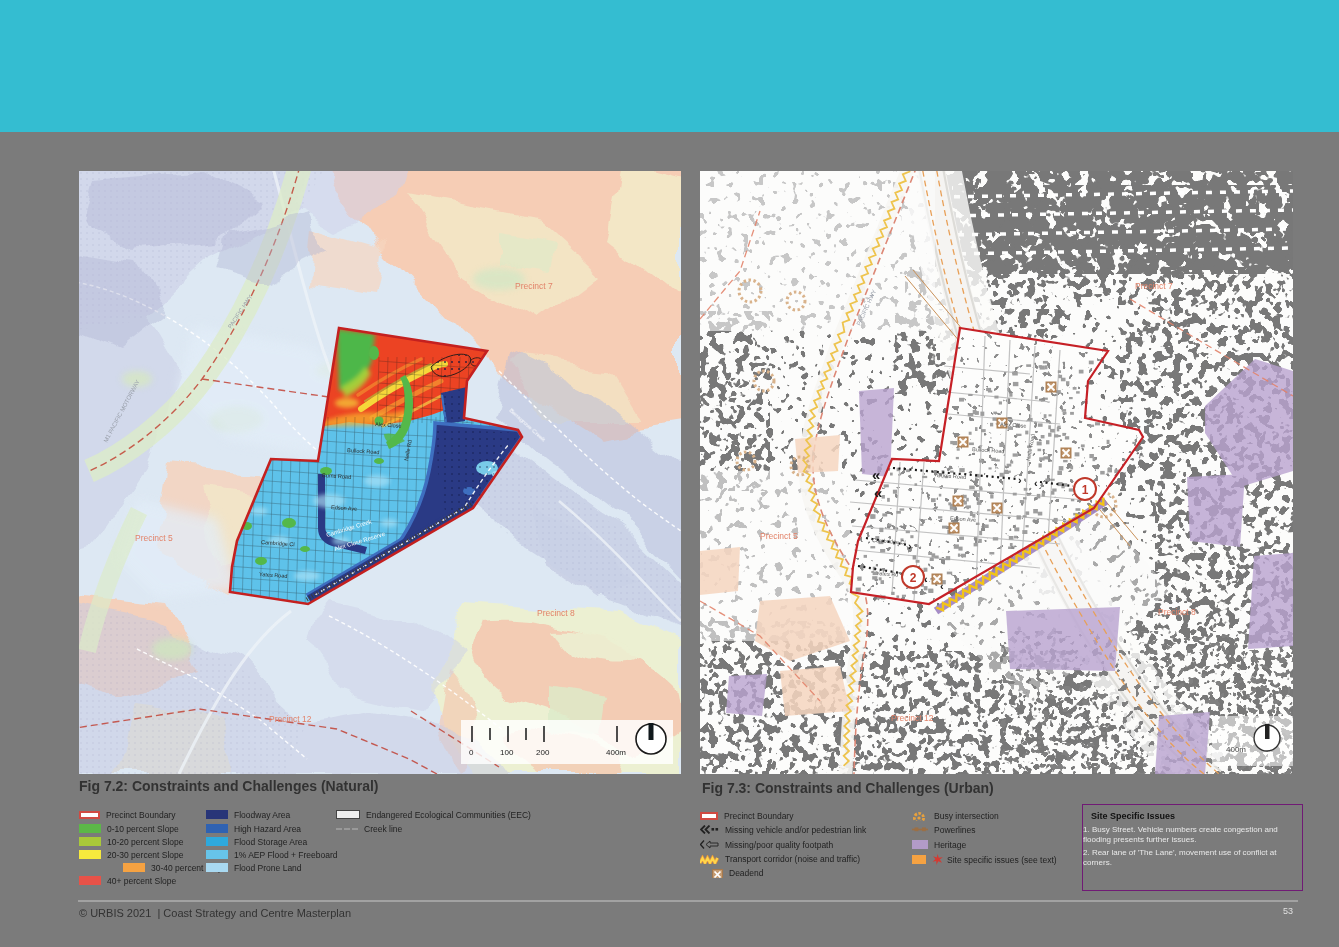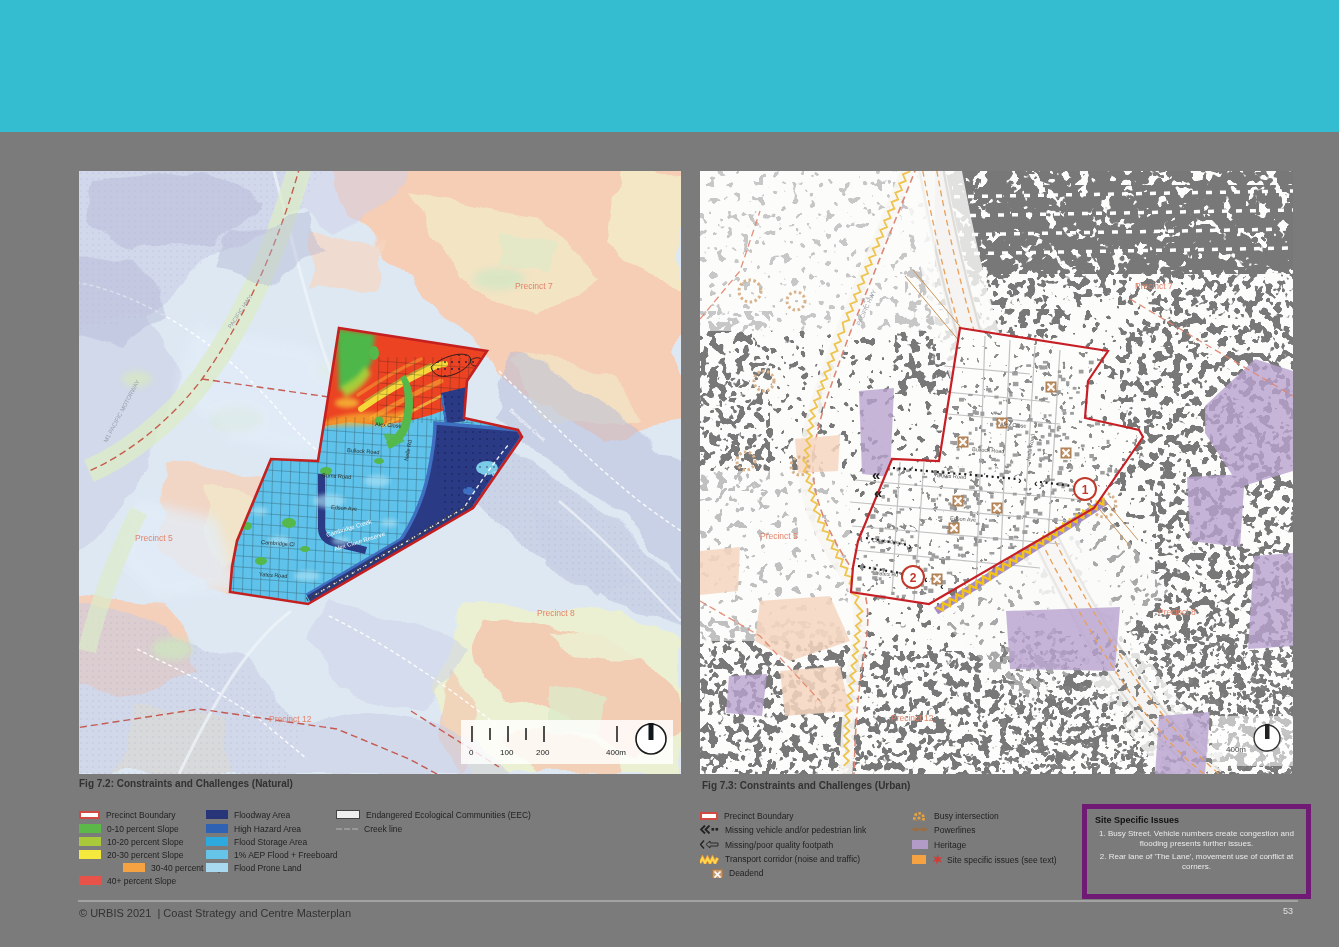--- a/index.html
+++ b/index.html
@@ -1,27 +1,27 @@
 <!DOCTYPE html>
 <html><head>
 <meta charset="utf-8">
 <style>
   html,body{margin:0;padding:0;}
   body{width:1339px;height:947px;background:#7b7b7b;font-family:"Liberation Sans", sans-serif;position:relative;overflow:hidden;}
   svg{font-family:"Liberation Sans", sans-serif;}
   .teal{position:absolute;left:0;top:0;width:1339px;height:132px;background:#34bdd1;}
   #mapL{position:absolute;left:79px;top:171px;width:602px;height:603px;}
   #mapR{position:absolute;left:700px;top:171px;width:593px;height:603px;}
-  .cap{position:absolute;font-size:10px;font-weight:bold;color:#323232;}
+  .cap{position:absolute;font-size:14px;font-weight:bold;color:#323232;}
   .leg{position:absolute;font-size:8.5px;color:#222;}
   .row{position:absolute;white-space:nowrap;}
   .sw{display:inline-block;width:22px;height:9px;vertical-align:-1px;margin-right:6px;}
-  .sitebox{position:absolute;left:1082px;top:804px;width:219px;height:85px;border:5px solid #701a75;color:#f0f0f0;font-size:8px;}
+  .sitebox{position:absolute;left:1082px;top:804px;width:219px;height:85px;border:1px solid #701a75;color:#f0f0f0;font-size:8px;}
   .sitebox h4{margin:6px 8px 4px 8px;font-size:9px;color:#111;}
-  .sitebox p{margin:3px 8px;line-height:1.25;color:#e9e9e9;text-align:center;}
+  .sitebox p{margin:3px 0;line-height:1.25;color:#e9e9e9;}
   .foot{position:absolute;left:78px;top:900px;width:1220px;border-top:2px solid #a2a2a2;}
   .foottxt{position:absolute;left:79px;top:907px;font-size:11px;color:#333;}
   .pageno{position:absolute;left:1283px;top:906px;font-size:9px;color:#e0e0e0;}
 </style>
 </head>
 <body>
 <div class="teal"></div>
 <div id="mapL">
 <svg width="602" height="603" viewBox="0 0 602 603">
 <defs>

